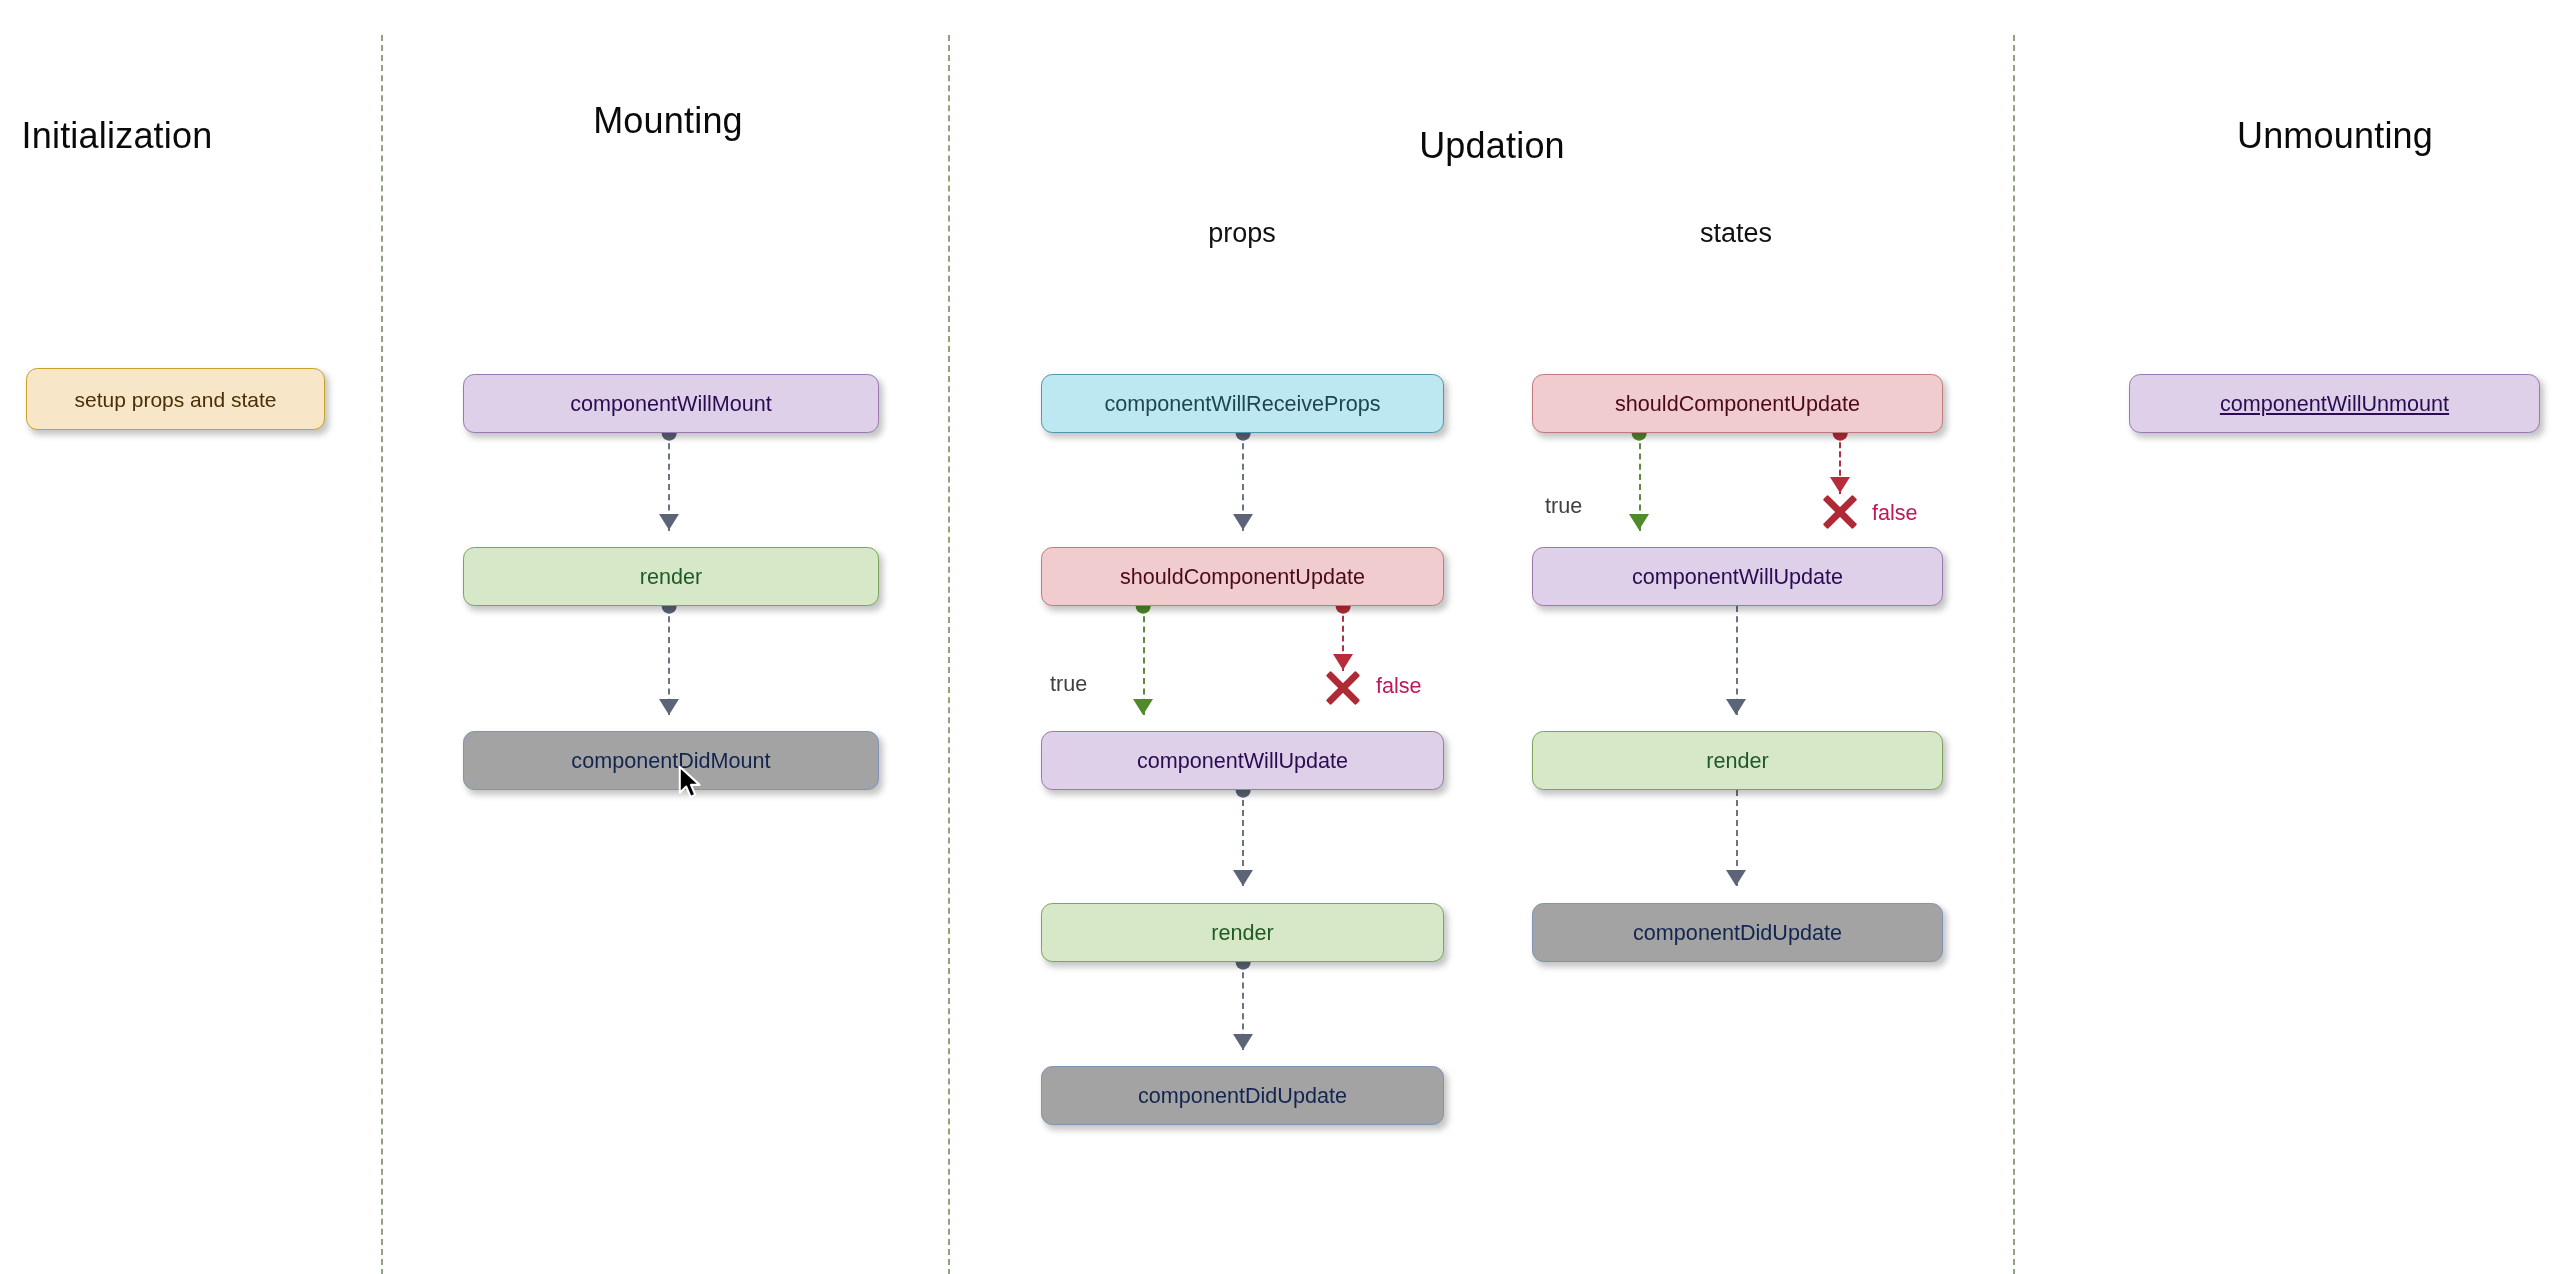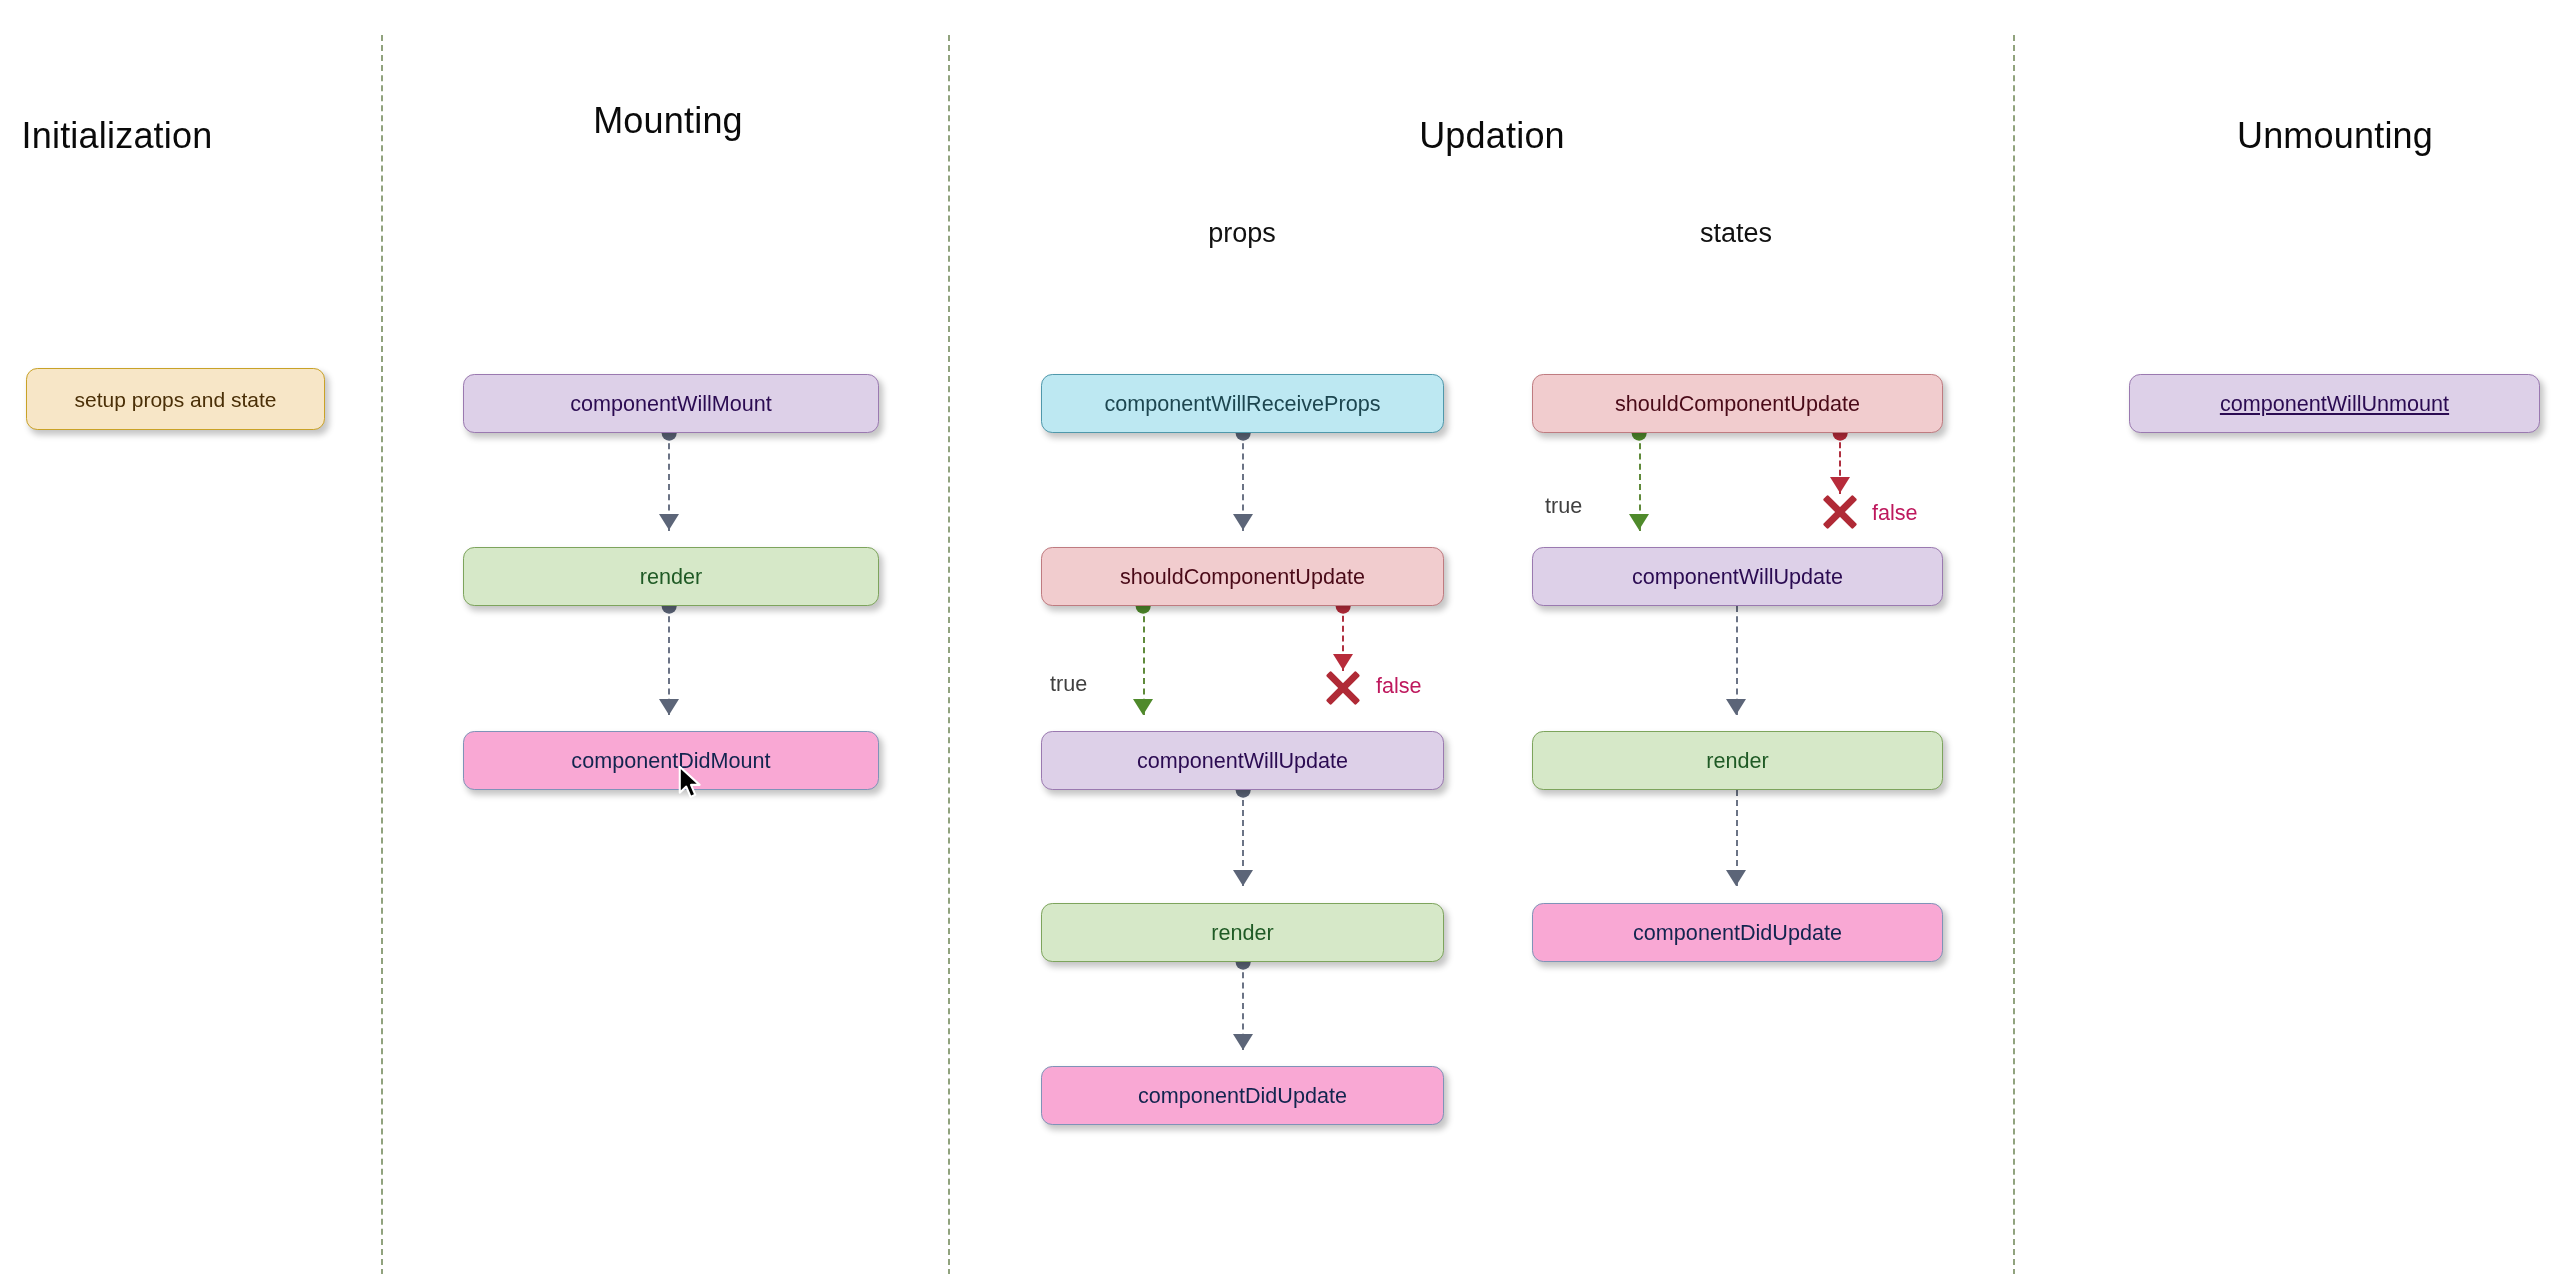--- a/index.html
+++ b/index.html
@@ -60,21 +60,21 @@
     font-size: 21.6px;
     line-height: 1;
     box-shadow: 3.5px 4.3px 6px rgba(0,0,0,.23);
     text-align: center;
     white-space: nowrap;
   }
 
   
   .n-purple { background: #ddd0e8; border-color: #9a79b0; color: #2b0b52; }
   .n-green  { background: #d6e8c8; border-color: #7da45c; color: #1f5a25; }
-  .n-blue   { background: #f9a8d4; border-color: #7f93b8; color: #12254f; }
+  .n-blue   { background: #a3a3a3; border-color: #7f93b8; color: #12254f; }
   .n-cyan   { background: #bde8f2; border-color: #4f98ab; color: #1d4650; }
   .n-red    { background: #f1ccce; border-color: #bf7b80; color: #4a0a18; }
   .n-tan    { background: #f7e6c7; border-color: #c9a227; color: #4a2f07; font-size: 21px; }
 
   
   .conn {
     position: absolute;
     width: 0;
     border-left-width: 2.6px;
     border-left-style: dashed;
@@ -147,21 +147,21 @@
 </head>
 <body>
 
 <div id="stage"></div>
 
 <div class="divider" style="left: 381px;"></div>
 <div class="divider" style="left: 948px;"></div>
 <div class="divider" style="left: 2013px;"></div>
 <div class="section-title" style="left: 117px; top: 115px;">Initialization</div>
 <div class="section-title" style="left: 668px; top: 100px;">Mounting</div>
-<div class="section-title" style="left: 1492px; top: 115px;">Updation</div>
+<div class="section-title" style="left: 1492px; top: 125px;">Updation</div>
 <div class="section-title" style="left: 2335px; top: 115px;">Unmounting</div>
 <div class="sub-title" style="left: 1242px; top: 218px;">props</div>
 <div class="sub-title" style="left: 1736px; top: 218px;">states</div>
 <div class="conn grey" style="left: 668px; top: 433px; height: 98px;"></div>
 <div class="dot grey" style="left: 669px; top: 433px;"></div>
 <div class="arrow grey" style="left: 669px; top: 514px;"></div>
 <div class="conn grey" style="left: 668px; top: 606px; height: 109px;"></div>
 <div class="dot grey" style="left: 669px; top: 606px;"></div>
 <div class="arrow grey" style="left: 669px; top: 699px;"></div>
 <div class="conn grey" style="left: 1242px; top: 433px; height: 98px;"></div>

